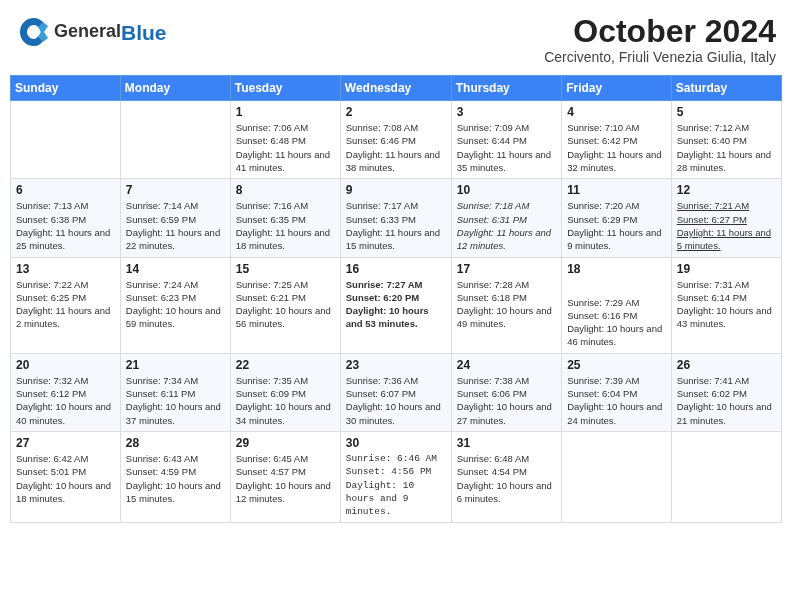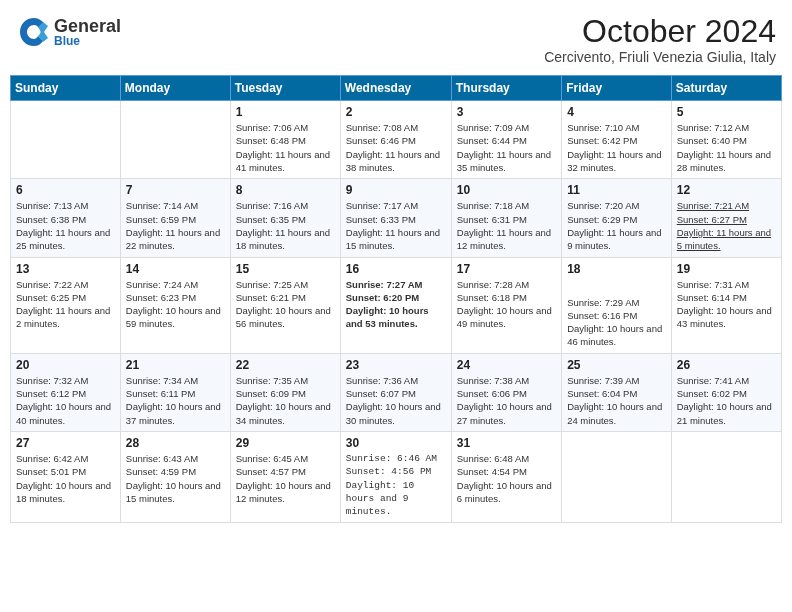--- a/index.html
+++ b/index.html
@@ -17,45 +17,45 @@
       margin-bottom: 6px;
       padding: 4px 6px;
     }
     .logo-general {
       font-size: 18px;
       font-weight: bold;
       color: #333;
       line-height: 1;
     }
     .logo-blue {
-      font-size: 12px;
+      font-size: 21px;
       font-weight: bold;
       color: #1a6cb5;
       line-height: 1;
     }
     .title-section {
       text-align: right;
     }
     .month-title {
       font-size: 32px;
-      font-weight: normal;
+      font-weight: bold;
       color: #222;
       line-height: 1.1;
     }
     .location {
       font-size: 14px;
       color: #444;
     }
     .calendar {
       width: 100%;
       border-collapse: collapse;
       border: 1px solid #ccc;
     }
     .calendar th {
-      background-color: #0369a1;
+      background-color: #3b82f6;
       color: #fff;
       font-size: 12px;
       font-weight: bold;
       padding: 5px 4px;
       text-align: left;
       border: 1px solid #5a9ae0;
       margin-left: 12px;
     }
     .calendar td {
       vertical-align: top;
@@ -85,21 +85,21 @@
     .empty-cell {
       background: #f9f9f9;
     }
     .logo-wrapper {
       display: flex;
       align-items: center;
       gap: 2px;
     }
     .logo-text-wrapper {
       display: flex;
-      flex-direction: column;
+      flex-direction: row;
     }
   </style>
 </head>
 <body>
 
 <div class="header">
   <div class="logo-wrapper">
     <svg width="36" height="36" viewBox="0 0 36 36">
       <path d="M18 4 C10 4 4 10 4 18 C4 26 10 32 18 32 C22 32 25 30 27 27 L22 22 C21 24 19.5 25 18 25 C14 25 11 21.5 11 18 C11 14.5 14 11 18 11 C20 11 21.5 12 22.5 13.5 L27.5 8.5 C25 6 21.5 4 18 4 Z" fill="#1a6cb5"></path>
       <path d="M27 8 L32 12 L28 18 L32 24 L27 28 L22 22 C23.5 20.5 24.5 19.3 24.5 18 C24.5 16.7 23.5 15 22 13.5 Z" fill="#3a9fd6"></path>
@@ -182,21 +182,21 @@
 Daylight: 11 hours and 18 minutes.</div>
         </td>
         <td>
           <span class="day-number">9</span>
           <div class="day-info" style="white-space: pre-line;">Sunrise: 7:17 AM
 Sunset: 6:33 PM
 Daylight: 11 hours and 15 minutes.</div>
         </td>
         <td>
           <span class="day-number">10</span>
-          <div class="day-info" style="white-space: pre-line;">Sunrise: 7:18 AM
+          <div class="day-info" style="white-space: pre-line; font-style: italic;">Sunrise: 7:18 AM
 Sunset: 6:31 PM
 Daylight: 11 hours and 12 minutes.</div>
         </td>
         <td>
           <span class="day-number">11</span>
           <div class="day-info" style="white-space: pre-line;">Sunrise: 7:20 AM
 Sunset: 6:29 PM
 Daylight: 11 hours and 9 minutes.</div>
         </td>
         <td>

